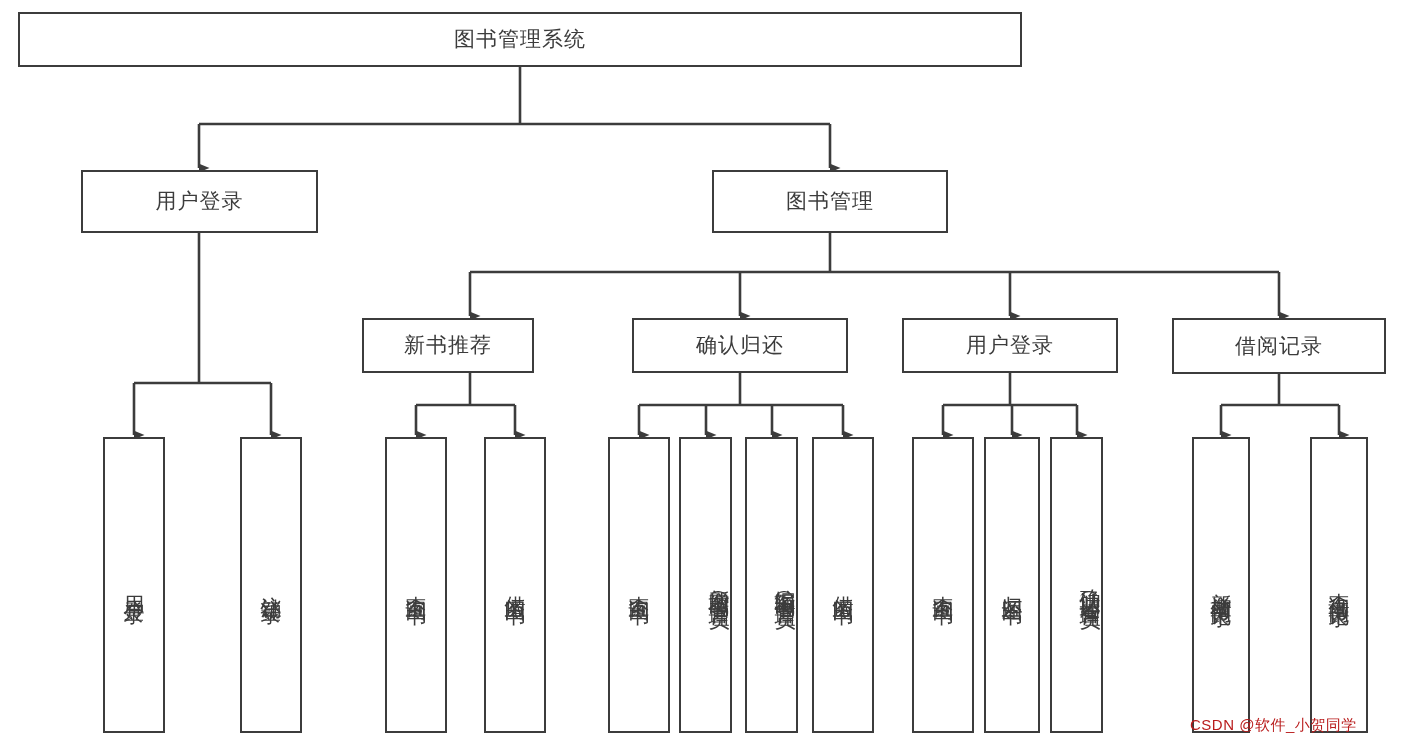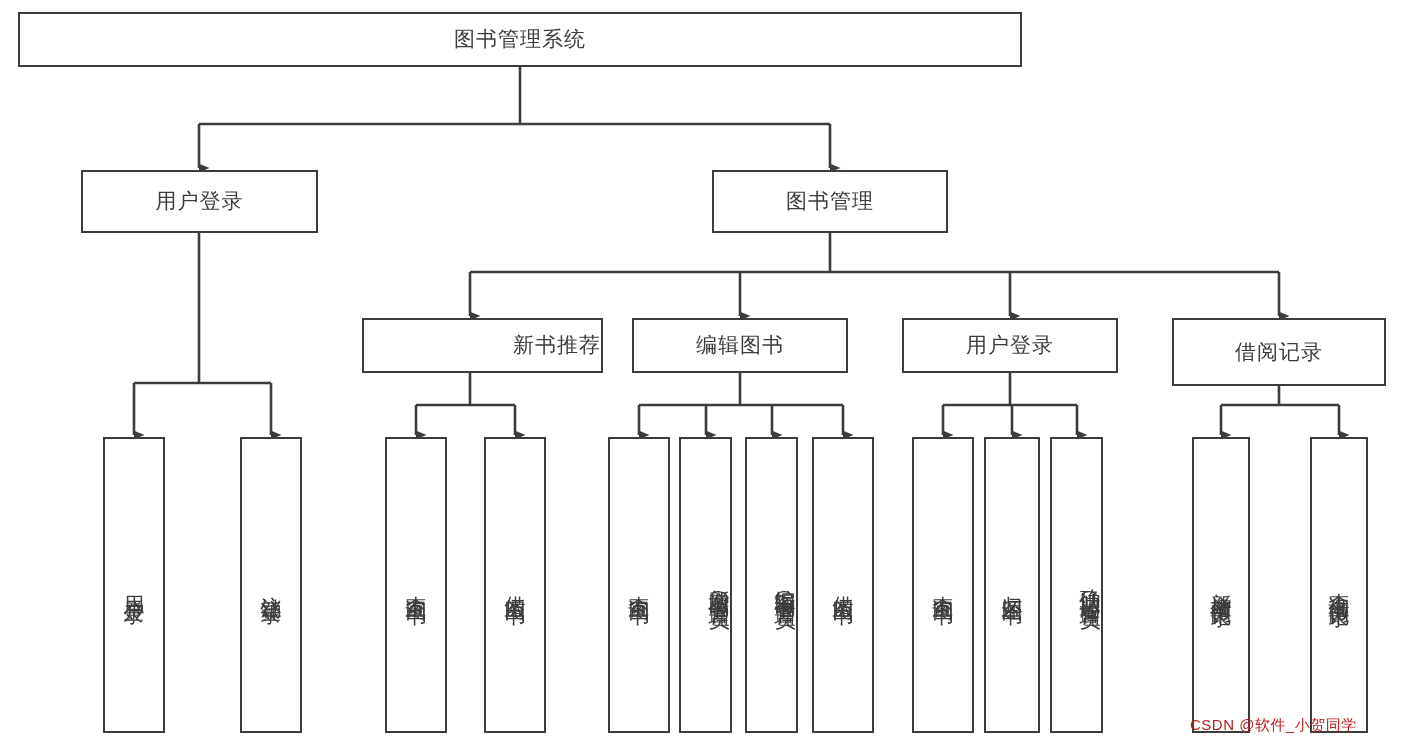--- a/index.html
+++ b/index.html
@@ -110,30 +110,30 @@
     <span class="label">图书管理系统</span>
   </div>
 
   <div class="node h-node" style="left:81px;top:170px;width:237px;height:63px;">
     <span class="label">用户登录</span>
   </div>
   <div class="node h-node" style="left:712px;top:170px;width:236px;height:63px;justify-content:center;">
     <span class="label">图书管理</span>
   </div>
 
-  <div class="node h-node" style="left:362px;top:318px;width:241px;height:55px;justify-content:flex-end;">
+  <div class="node h-node" style="left:362px;top:318px;width:172px;height:55px;">
     <span class="label">新书推荐</span>
   </div>
   <div class="node h-node" style="left:632px;top:318px;width:216px;height:55px;">
-    <span class="label">编辑图书</span>
+    <span class="label">确认归还</span>
   </div>
   <div class="node h-node" style="left:902px;top:318px;width:216px;height:55px;">
     <span class="label">用户登录</span>
   </div>
-  <div class="node h-node" style="left:1172px;top:318px;width:214px;height:68px;">
+  <div class="node h-node" style="left:1172px;top:318px;width:214px;height:56px;">
     <span class="label">借阅记录</span>
   </div>
 
   <div class="node v-node" style="left:103px;top:437px;width:62px;height:296px;">
     <span class="label">用户登录</span>
   </div>
   <div class="node v-node" style="left:240px;top:437px;width:62px;height:296px;">
     <span class="label">注销登录</span>
   </div>
   <div class="node v-node" style="left:385px;top:437px;width:62px;height:296px;">

